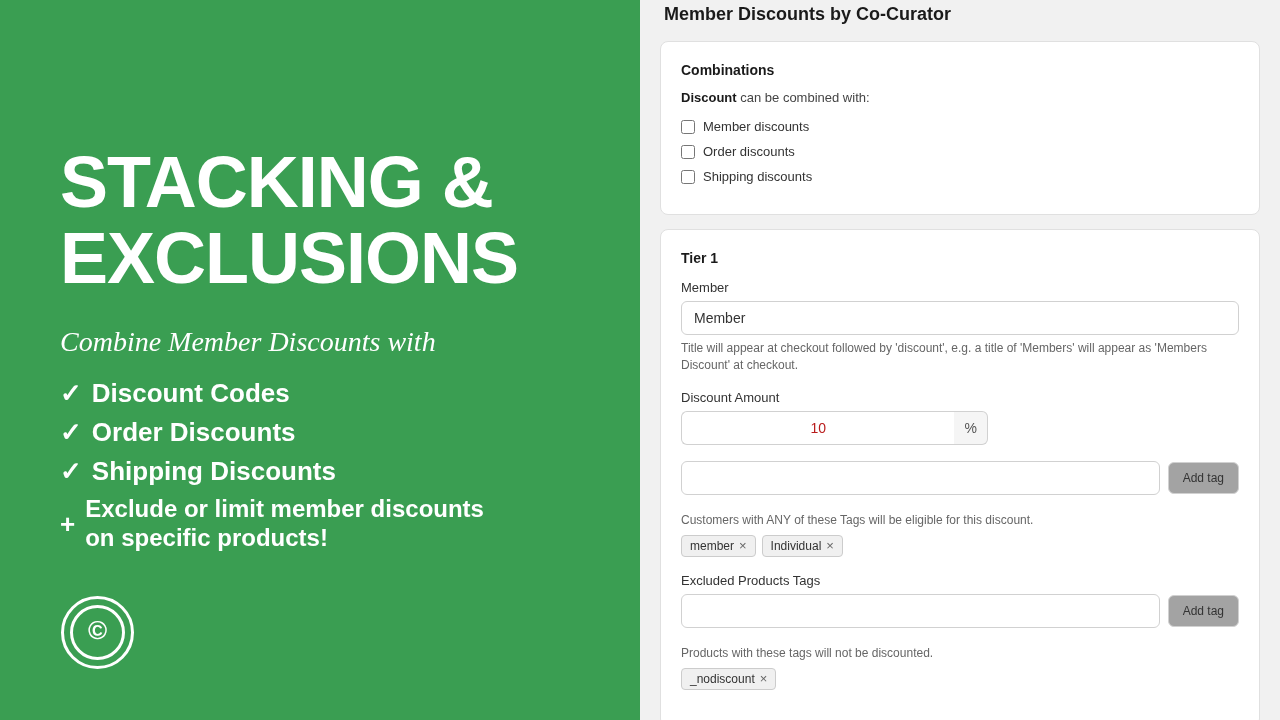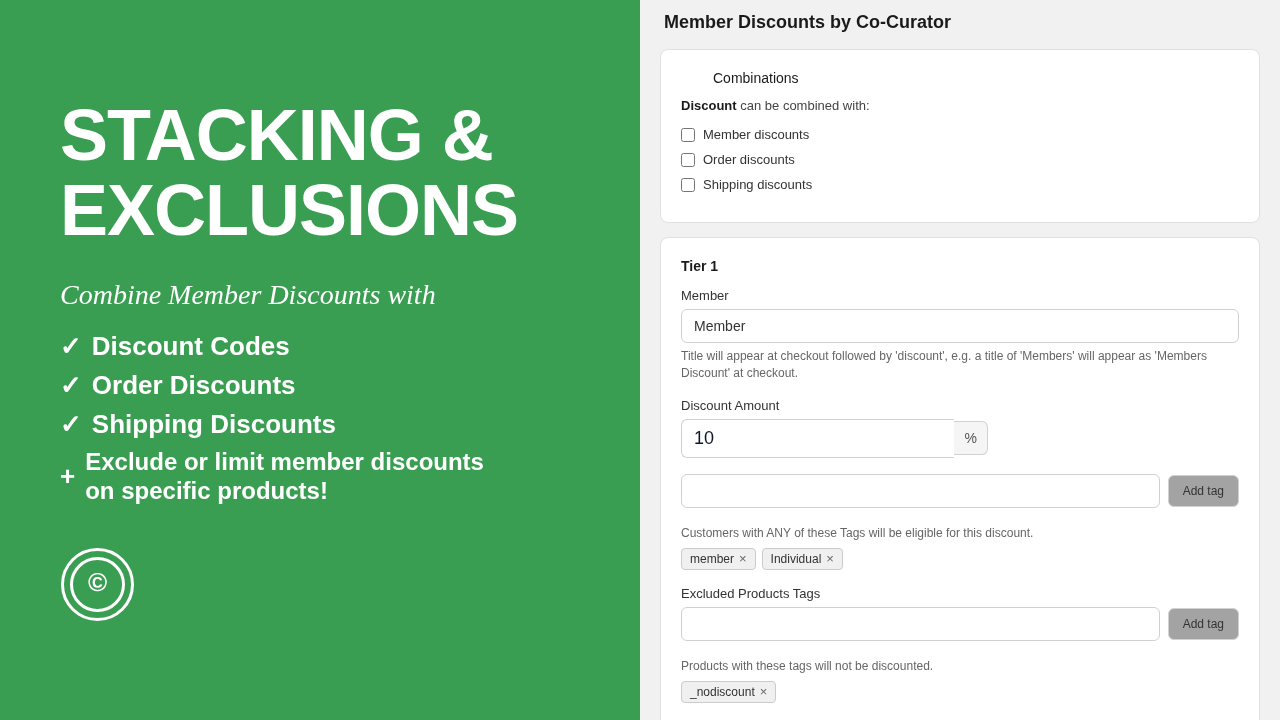--- a/index.html
+++ b/index.html
@@ -11,21 +11,21 @@
       overflow: hidden;
     }
 
     
     .left-panel {
       width: 640px;
       min-width: 640px;
       background-color: #3a9e52;
       display: flex;
       flex-direction: column;
-      justify-content: center;
+      justify-content: flex-end;
       padding: 50px 60px;
       position: relative;
     }
 
     .headline {
       font-size: 72px;
       font-weight: 900;
       color: #ffffff;
       line-height: 1.05;
       text-transform: uppercase;
@@ -79,45 +79,44 @@
       width: 75px;
       height: 75px;
       margin-top: 10px;
     }
 
     
     .right-panel {
       flex: 1;
       background-color: #f1f1f1;
       overflow-y: auto;
-      padding: 12px 20px 20px 20px;
+      padding: 4px 20px 20px 20px;
     }
 
     .page-title {
       font-size: 18px;
       font-weight: 600;
       color: #1a1a1a;
       margin-bottom: 16px;
       padding-left: 4px;
     }
 
     .card {
       background: #ffffff;
       border: 1px solid #e0e0e0;
       border-radius: 8px;
       padding: 20px;
       margin-bottom: 14px;
     }
 
     .card-section-title {
       font-size: 14px;
-      font-weight: 400;
+      font-weight: 700;
       color: #1a1a1a;
       margin-bottom: 12px;
-      margin-left: 32px;
     }
 
     .combinations-label {
       font-size: 13px;
       color: #444;
       margin-bottom: 14px;
     }
 
     .combinations-label strong {
       font-weight: 700;
@@ -185,24 +184,25 @@
       align-items: center;
       gap: 0;
       width: 55%;
     }
 
     .discount-input {
       border: 1px solid #d1d1d1;
       border-right: none;
       border-radius: 6px 0 0 6px;
       padding: 8px 12px;
-      font-size: 18px;
-      color: #0f172a;
+      font-size: 14px;
+      color: #b91c1c;
       width: 100%;
       outline: none;
+      text-align: center;
     }
 
     .discount-suffix {
       border: 1px solid #d1d1d1;
       border-left: none;
       border-radius: 0 6px 6px 0;
       padding: 8px 10px;
       font-size: 14px;
       color: #555;
       background: #f5f5f5;

